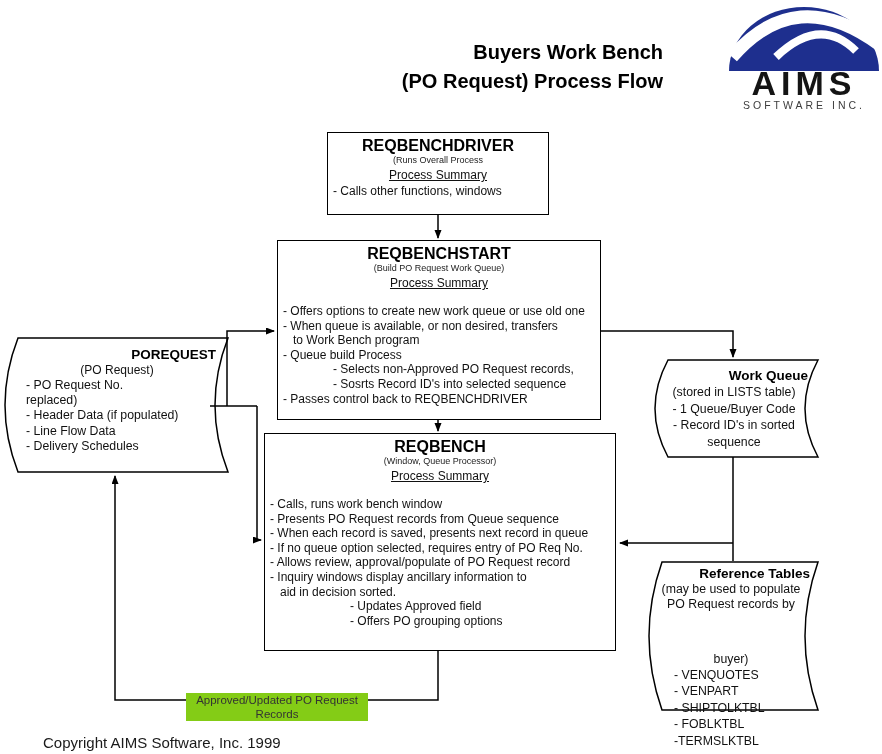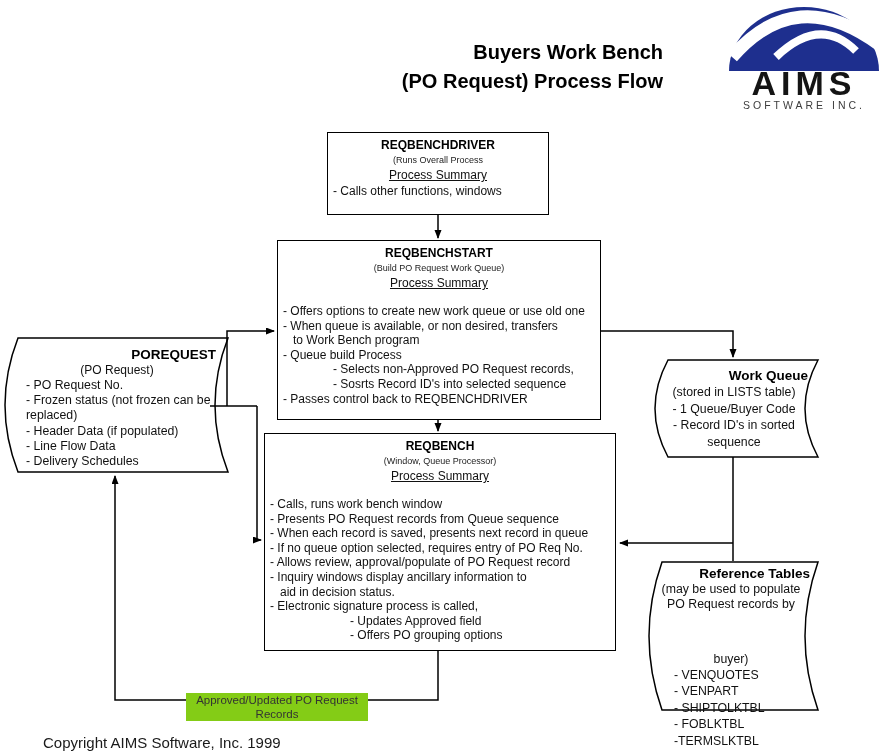--- a/index.html
+++ b/index.html
@@ -16,21 +16,21 @@
   }
 
   
   .logo{position:absolute;left:727px;top:5px;width:154px;height:112px;text-align:center;}
   .logo .mark{display:block;margin:0 auto;}
   .logo .word{font-weight:bold;font-size:34px;line-height:32px;letter-spacing:5px;color:#141414;margin-top:-4px;}
   .logo .tag{font-size:10.5px;letter-spacing:3px;color:#3c3c3c;margin-top:0px;}
 
   
   .pbox{position:absolute;border:1.6px solid #000;background:#fff;box-sizing:border-box;padding-top:5px;}
-  .pbox .btitle{text-align:center;font-weight:bold;font-size:12px;line-height:15px;color:#000;}
+  .pbox .btitle{text-align:center;font-weight:bold;font-size:16px;line-height:15px;color:#000;}
   .pbox .bsub{text-align:center;font-size:9px;line-height:12px;color:#222;margin-top:1px;}
   .pbox .bsummary{text-align:center;font-size:12px;line-height:14px;text-decoration:underline;color:#111;margin-top:2px;}
   .pbox .blines{margin-top:14px;}
   .pbox .bline{font-size:12px;line-height:14.6px;white-space:pre-wrap;padding-left:5px;color:#111;}
   #box-driver .blines{margin-top:2px;}
 
   
   .stext{position:absolute;box-sizing:border-box;}
   .stext .btitle{text-align:right;font-weight:bold;font-size:13.5px;line-height:16px;color:#000;}
   .stext .bsub{text-align:center;font-size:12px;line-height:15px;color:#111;}
@@ -119,32 +119,30 @@
     <div class="btitle">REQBENCH</div>
     <div class="bsub">(Window, Queue Processor)</div>
     <div class="bsummary">Process Summary</div>
     <div class="blines">
       <div class="bline">- Calls, runs work bench window</div>
       <div class="bline">- Presents PO Request records from Queue sequence</div>
       <div class="bline">- When each record is saved, presents next record in queue</div>
       <div class="bline">- If no queue option selected, requires entry of PO Req No.</div>
       <div class="bline">- Allows review, approval/populate of PO Request record</div>
       <div class="bline">- Inquiry windows display ancillary information to</div>
-      <div class="bline">   aid in decision status.</div>
-      <div class="bline">- Electronic signature process is called,</div>
+      <div class="bline">   aid in decision sorted.</div>
       <div class="bline">                        - Updates Approved field</div>
       <div class="bline">                        - Offers PO grouping options</div>
     </div>
   </div>
 
   <div class="stext" id="porequest-text" style="left:18px;top:347px;width:198px;">
     <div class="btitle">POREQUEST</div>
     <div class="bsub">(PO Request)</div>
     <div class="sline">- PO Request No.</div>
-    <div class="sline">- Frozen status (not frozen can be</div>
     <div class="sline">replaced)</div>
     <div class="sline">- Header Data (if populated)</div>
     <div class="sline">- Line Flow Data</div>
     <div class="sline">- Delivery Schedules</div>
   </div>
 
   <div class="stext" id="workqueue-text" style="left:660px;top:368px;width:148px;">
     <div class="btitle">Work Queue</div>
     <div class="cline">(stored in LISTS table)</div>
     <div class="cline">- 1 Queue/Buyer Code</div>

